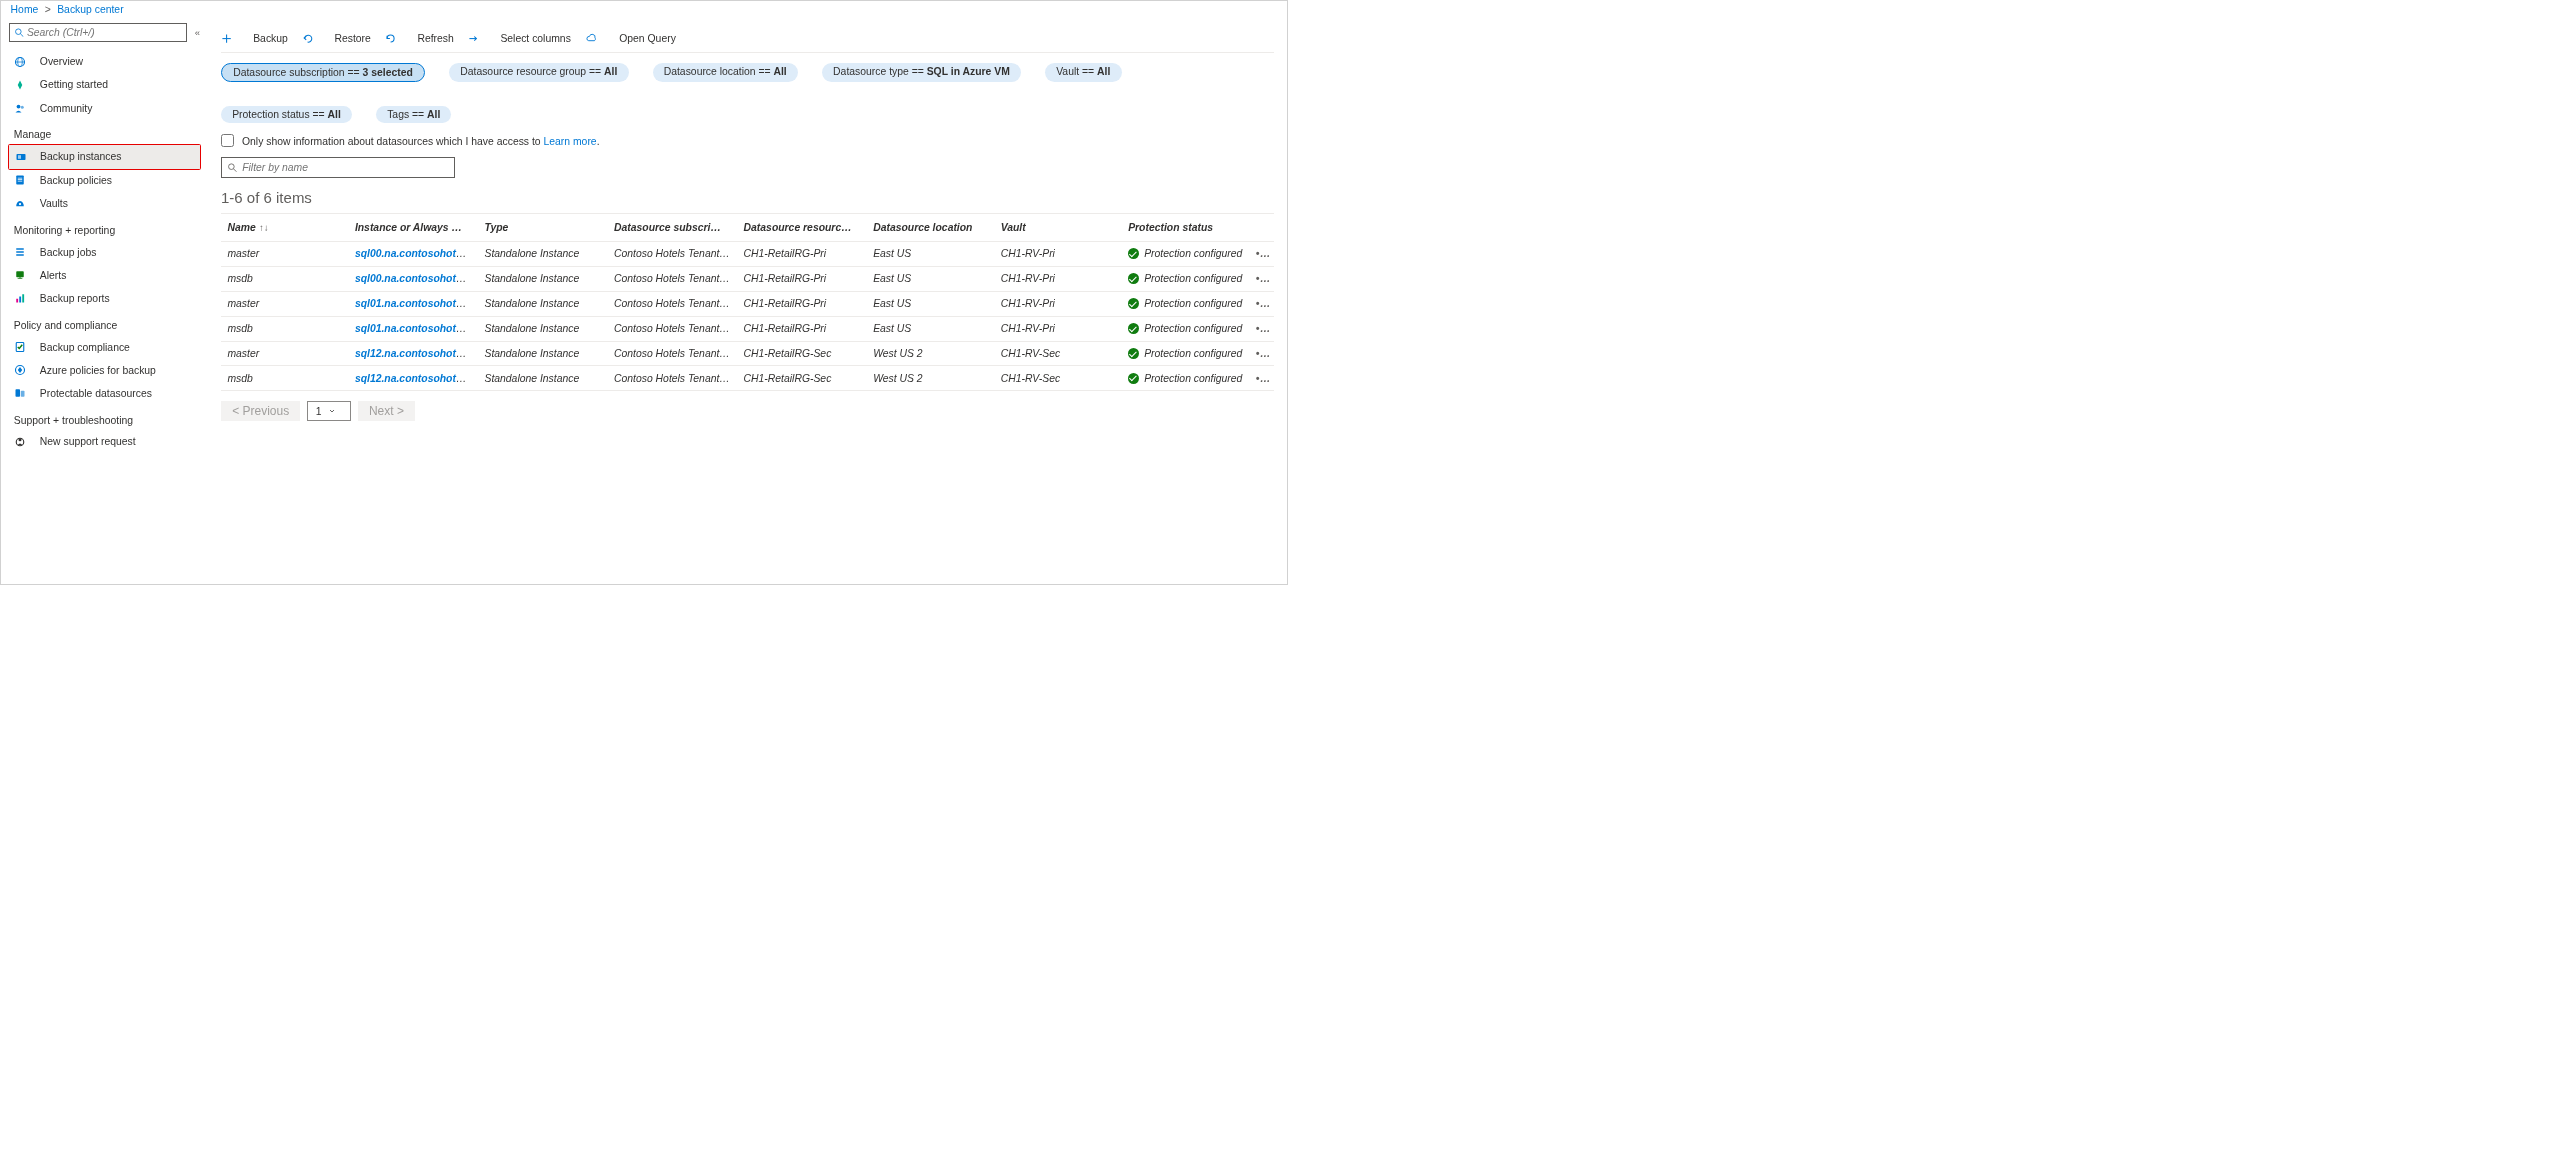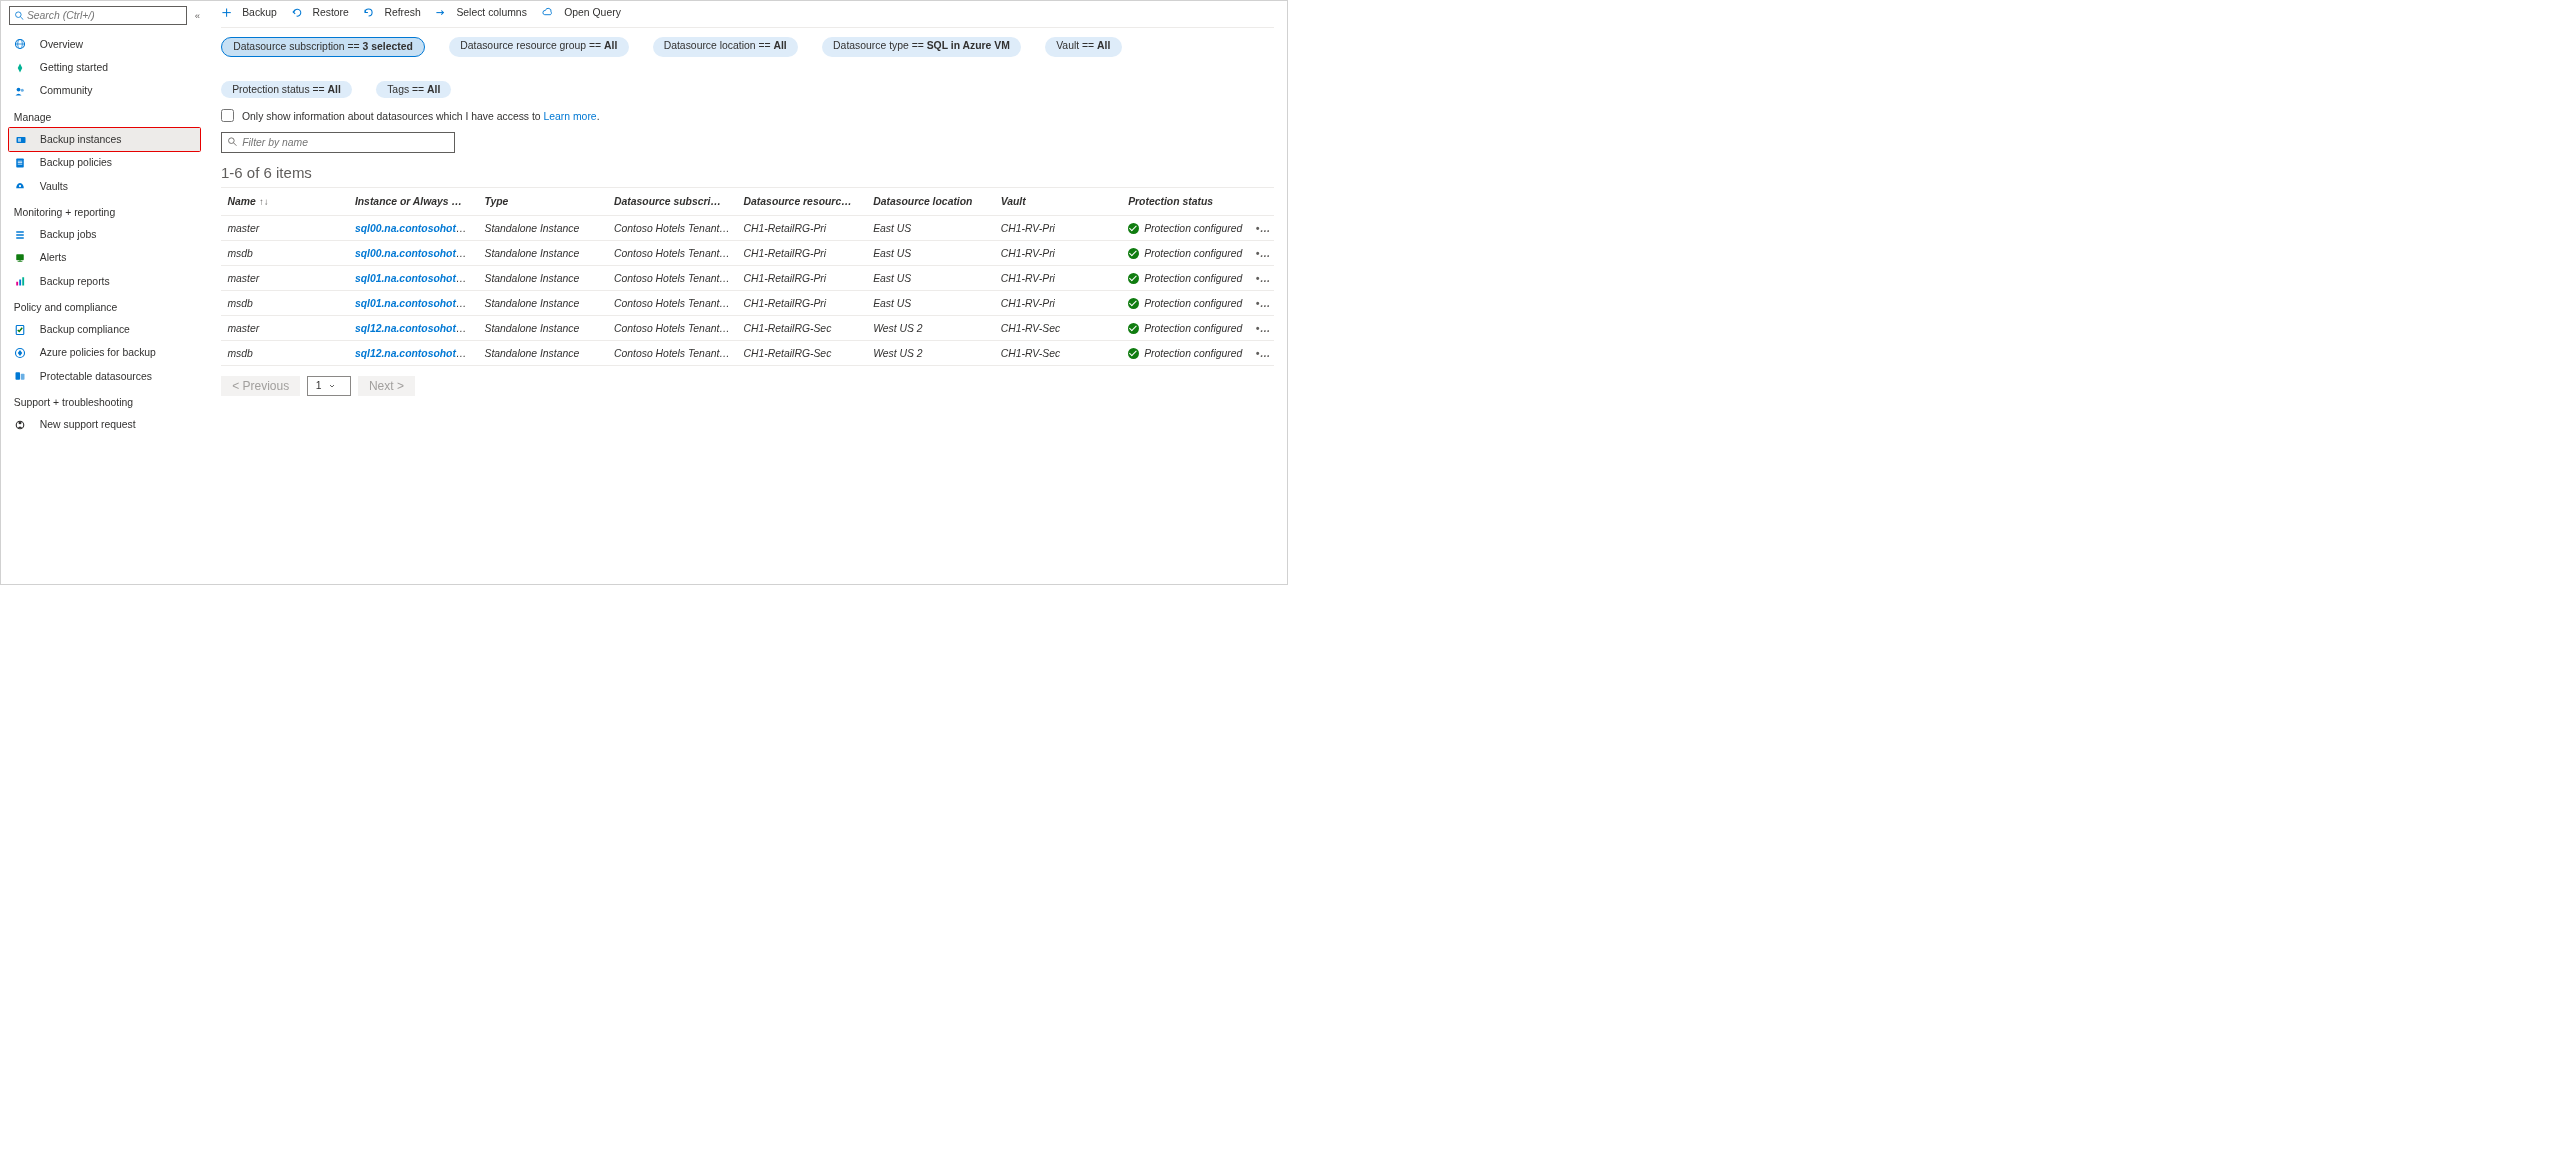--- a/index.html
+++ b/index.html
@@ -30,21 +30,21 @@
   .collapse-btn { margin-left: 8px; color: #605e5c; cursor: pointer; font-size: 9.6px; }
 
   .nav-item { display: flex; align-items: center; gap: 13px; padding: 5.6px 4.8px; cursor: pointer; border-radius: 1.6px; }
   .nav-item.selected { background: #edebe9; }
   .nav-item .icon { width: 13px; display: flex; justify-content: center; }
   .nav-group-label { font-size: 10.4px; font-weight: 400; color: #323130; padding: 9.6px 4.8px 4.8px 4.8px; }
   .highlight-box { border: 1.6px solid #e60000; margin: -0.8px; }
 
   .main { flex: 1; padding: 3.2px 13px 0 13px; }
   .toolbar { display: flex; gap: 14.4px; padding: 3.2px 0 8px 0; border-bottom: 0.8px solid #edebe9; }
-  .tool-btn { display: flex; align-items: center; gap: 10px; color: #323130; cursor: pointer; font-size: 10.4px; }
+  .tool-btn { display: flex; align-items: center; gap: 21px; color: #323130; cursor: pointer; font-size: 10.4px; margin-top: 8px; }
   .tool-btn svg { color: #0078d4; }
 
   .filters { display: flex; flex-wrap: wrap; gap: 24px; padding: 9.6px 0 6.4px 0; }
   .pill { background: #deecf9; color: #323130; border-radius: 11.2px; padding: 3.2px 11.2px; font-size: 10.4px; cursor: pointer; white-space: nowrap; }
   .pill.selected { border: 0.8px solid #0078d4; background: #c7e0f4; }
   .pill b { font-weight: 600; }
 
   .check-row { display: flex; align-items: flex-end; gap: 8px; padding: 4.8px 0 9.6px 0; font-size: 10.4px; }
   .check-row input[type=checkbox] { width: 13px; height: 13px; }
 
@@ -64,20 +64,25 @@
   .row-menu { color: #605e5c; cursor: pointer; font-weight: bold; letter-spacing: 0.8px; text-align: center; }
 
   .pager { display: flex; gap: 6.4px; margin-top: 9.6px; }
   .pager-btn { background: #f3f2f1; border: none; padding: 3.2px 11.2px; font-size: 12px; color: #a19f9d; cursor: pointer; }
   .pager-select { border: 0.8px solid #8a8886; padding: 1.6px 14.4px 1.6px 8px; font-size: 10.4px; position: relative; display: flex; align-items: center; gap: 6.4px; cursor: pointer; }
 </style>
 </head>
 <body>
 
 <div class="page">
+  <div class="breadcrumb">
+    <a>Home</a>
+    <span class="sep">&gt;</span>
+    <a>Backup center</a>
+  </div>
 
 
   <div class="body-row">
 
     <div class="sidebar">
       <div class="search-row">
         <div class="search-box">
           <svg width="9.6" height="9.6" viewBox="0 0 16 16">
               <circle cx="6" cy="6" r="5" stroke="#0078d4" stroke-width="1.5" fill="none"></circle>
               <line x1="10" y1="10" x2="15" y2="15" stroke="#0078d4" stroke-width="1.5"></line>

